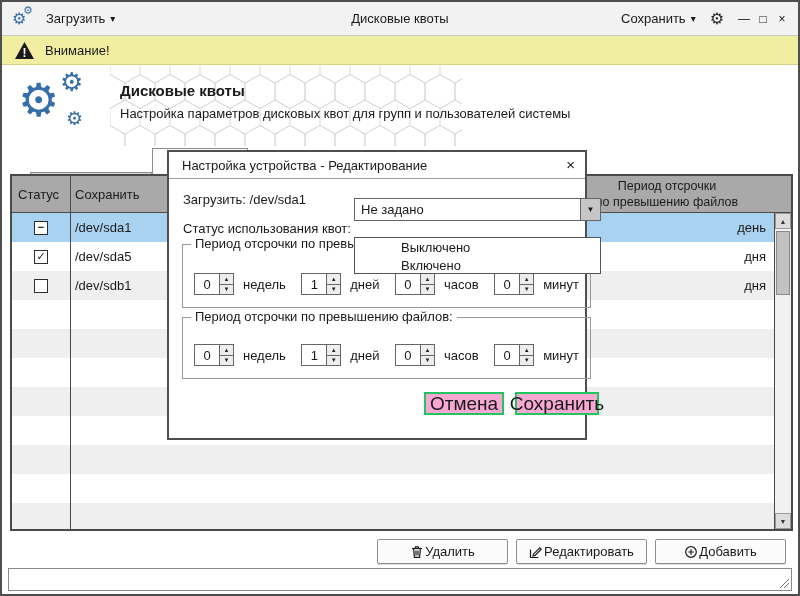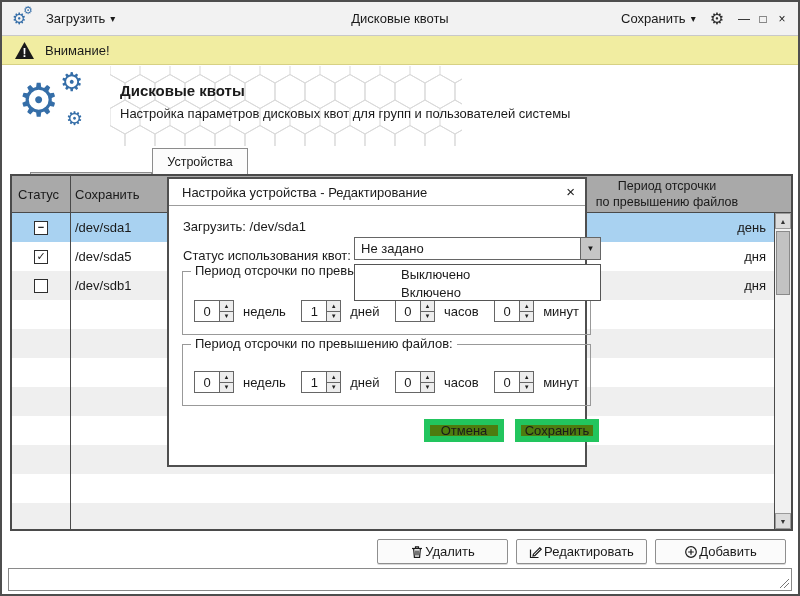--- a/index.html
+++ b/index.html
@@ -97,28 +97,28 @@
   #btn-delete { left:375px; } #btn-edit { left:514px; } #btn-add { left:653px; }
   .act-btn svg { display:block; }
 
   
   .statusbar { position:absolute; left:6px; right:6px; top:566px; height:23px;
                border:1px solid #8a8a8a; background:#fff; }
   .grip { position:absolute; right:1px; bottom:1px; }
 
   
   .modal { position:absolute; left:165px; top:148px; width:420px; height:290px;
-           background:#fff; border:2px solid #4f4f4f; z-index:10;margin-top:27px; }
+           background:#fff; border:2px solid #4f4f4f; z-index:10; }
   .modal-titlebar { position:absolute; top:0; left:0; right:0; height:27px;
                     border-bottom:1px solid #9c9c9c; display:flex; align-items:center;
                     padding-left:13px; font-size:13px; background:#fff; }
   .modal-close { position:absolute; right:10px; top:4px; font-size:15px; cursor:default; }
   .m-device { position:absolute; left:14px; top:40px; font-size:13px; }
   .m-status-label { position:absolute; left:14px; top:69px; font-size:13px; }
-  .combo { position:absolute; left:185px; top:58px; width:247px; height:23px;
+  .combo { position:absolute; left:185px; top:46px; width:247px; height:23px;
            border:1px solid #666; background:#fff; font-size:13px; cursor:default;padding-left:12px; }
   .combo-val { position:absolute; left:6px; top:3px; }
   .combo-btn { position:absolute; right:0; top:0; width:20px; height:100%;
                background:#c6c6c6; border-left:1px solid #666; display:flex;
                align-items:center; justify-content:center; font-size:8px; }
   .combo-list { position:absolute; left:185px; top:85px; width:247px; height:37px;
                 background:#fff; border:1px solid #555; z-index:5; font-size:13px;padding-left:40px; }
   .combo-opt { height:18px; padding-left:6px; display:flex; align-items:center;
                cursor:default; }
   .fieldset { position:absolute; left:13px; width:409px; border:1px solid #999;
@@ -131,22 +131,22 @@
               display:flex; justify-content:space-between; align-items:center; }
   .spin-group { display:flex; align-items:center; gap:9px; font-size:13px; }
   .spinner { display:flex; border:1px solid #666; height:22px; background:#fff; }
   .spin-val { width:24px; display:flex; align-items:center; justify-content:center;
               font-size:13px; }
   .spin-btns { width:14px; display:flex; flex-direction:column;
                border-left:1px solid #666; }
   .spin-btns span { flex:1; background:#ededed; font-size:6px; display:flex;
                     align-items:center; justify-content:center; color:#222; cursor:default; }
   .spin-btns .up { border-bottom:1px solid #666; }
-  .dlg-btn { position:absolute; top:240px; height:23px; background:#4d7c0f;
-             border:6px solid #22c55e; font-size:13px; display:flex; align-items:center;
+  .dlg-btn { position:absolute; top:240px; height:23px; background:#f9a8d4;
+             border:2px solid #22c55e; font-size:19px; display:flex; align-items:center;
              justify-content:center; cursor:default; }
   #btn-cancel { left:255px; width:80px; }
   #btn-save   { left:346px; width:84px; }
 </style>
 </head>
 <body>
 
 <div class="window">
 
   <div class="titlebar">

